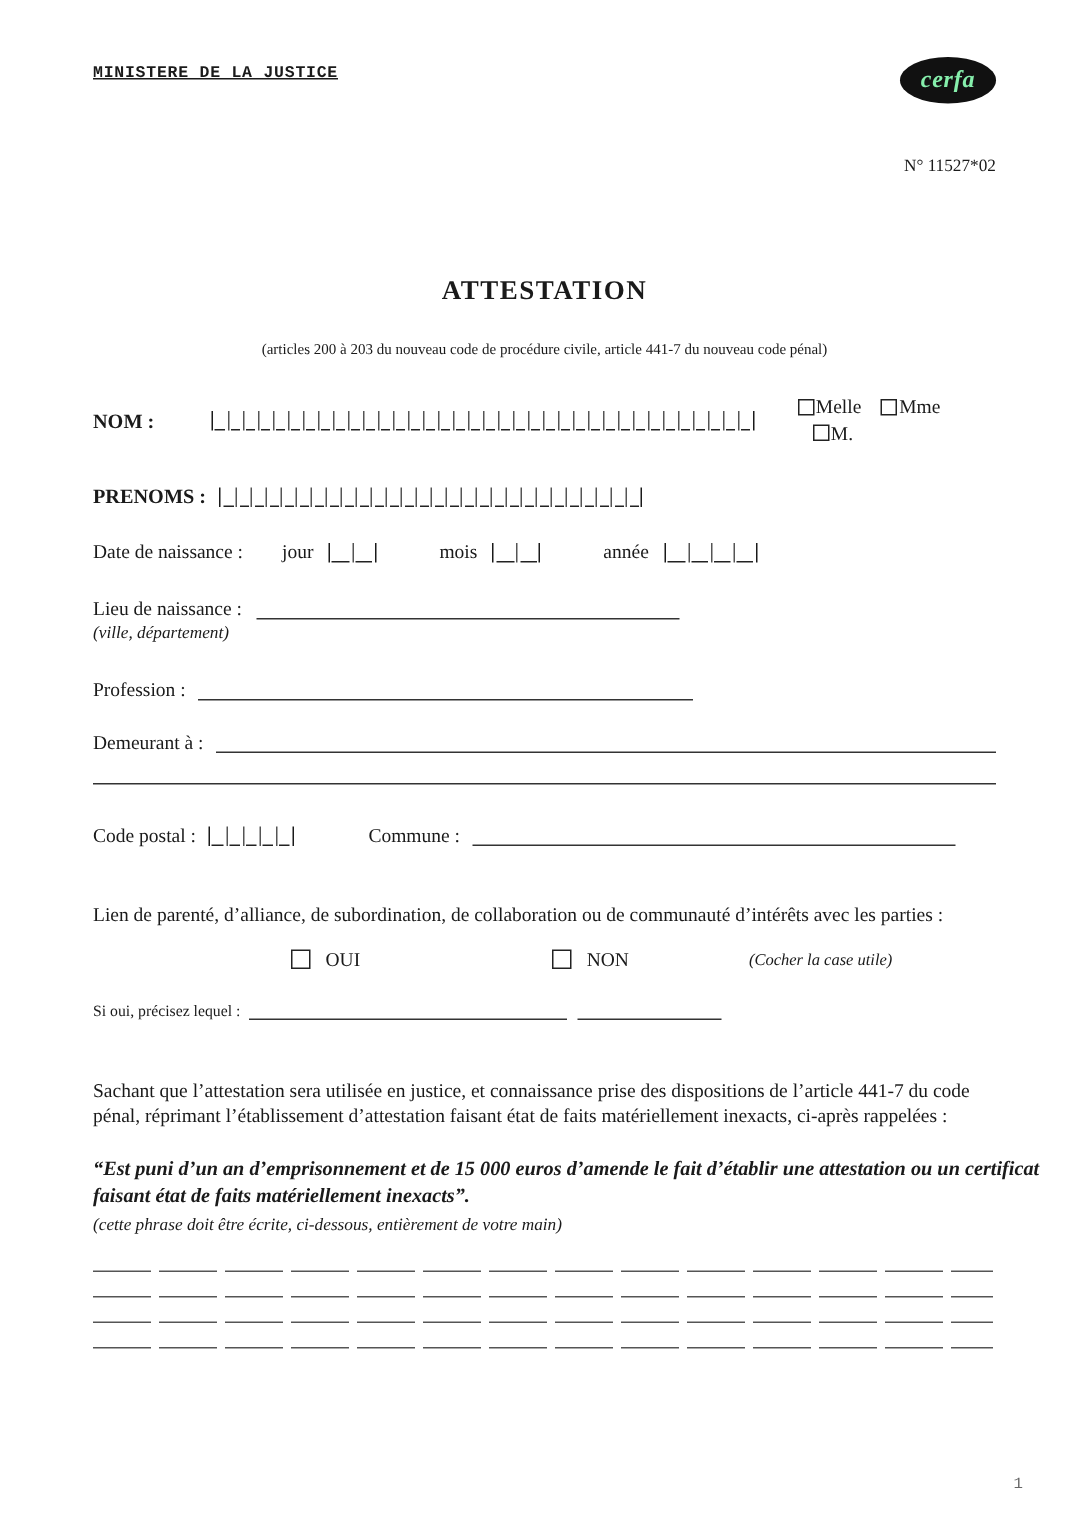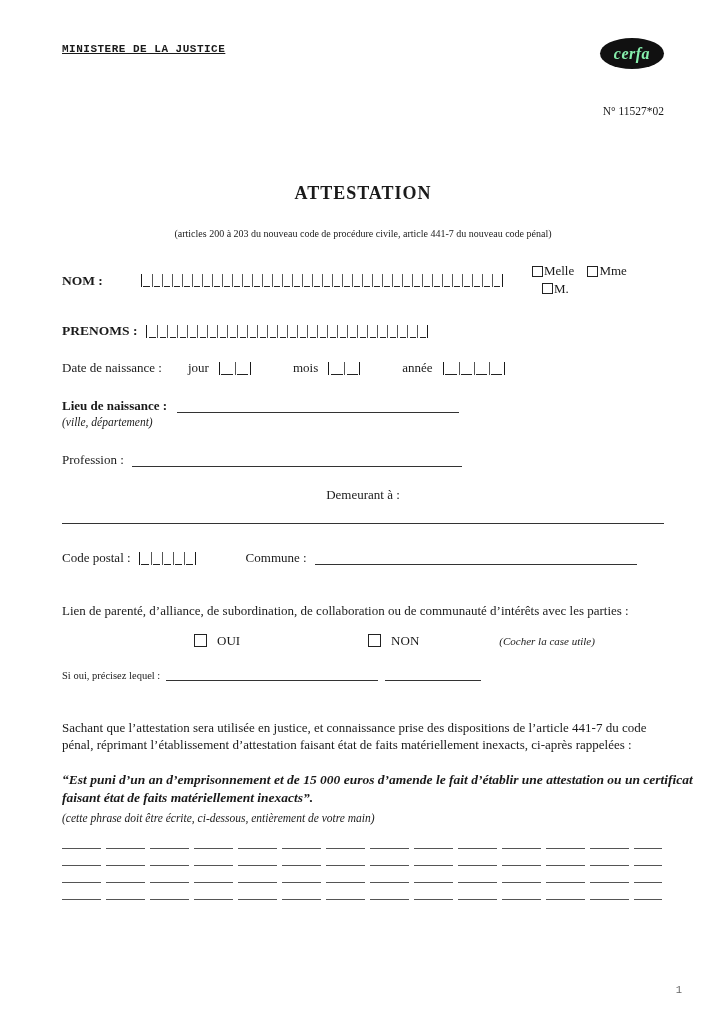--- a/index.html
+++ b/index.html
@@ -71,28 +71,28 @@
   .nom-row .civ-group { margin-left: auto; }
 
   .prenoms-row { margin-top: 25px; }
   .prenoms-row .comb { margin-left: 9px; }
 
   .date-row { margin-top: 21px; }
   .date-row .sub-lbl { margin-left: 26px; }
   .date-row .sub-lbl2 { margin-left: 42px; }
   .date-row .comb { margin-left: 10px; }
 
-  .lieu-row { margin-top: 22px; font-weight: bold; }
+  .lieu-row { margin-top: 22px; }
   .lieu-row .blank { width: 282px; margin-left: 10px; }
   .hint { font-style: italic; font-size: 11.5px; margin-top: 2px; }
 
   .prof-row { margin-top: 24px; }
   .prof-row .blank { width: 330px; margin-left: 8px; }
 
-  .dem-row { margin-top: 19px; flex-direction: column; }
+  .dem-row { margin-top: 19px; }
   .dem-row .blank { flex: 1; margin-left: 8px; }
   .dem-line2 { border-bottom: 1px solid #333; height: 20px; width: 100%; }
 
   .cp-row { margin-top: 26px; }
   .cp-row .comb { margin-left: 8px; }
   .cp-row .commune-lbl { margin-left: 50px; }
   .cp-row .blank { flex: 1; margin-left: 8px; max-width: 322px; }
 
   .lien-para { font-size: 13px; line-height: 1.38; margin-top: 36px; width: 610px; }
 

